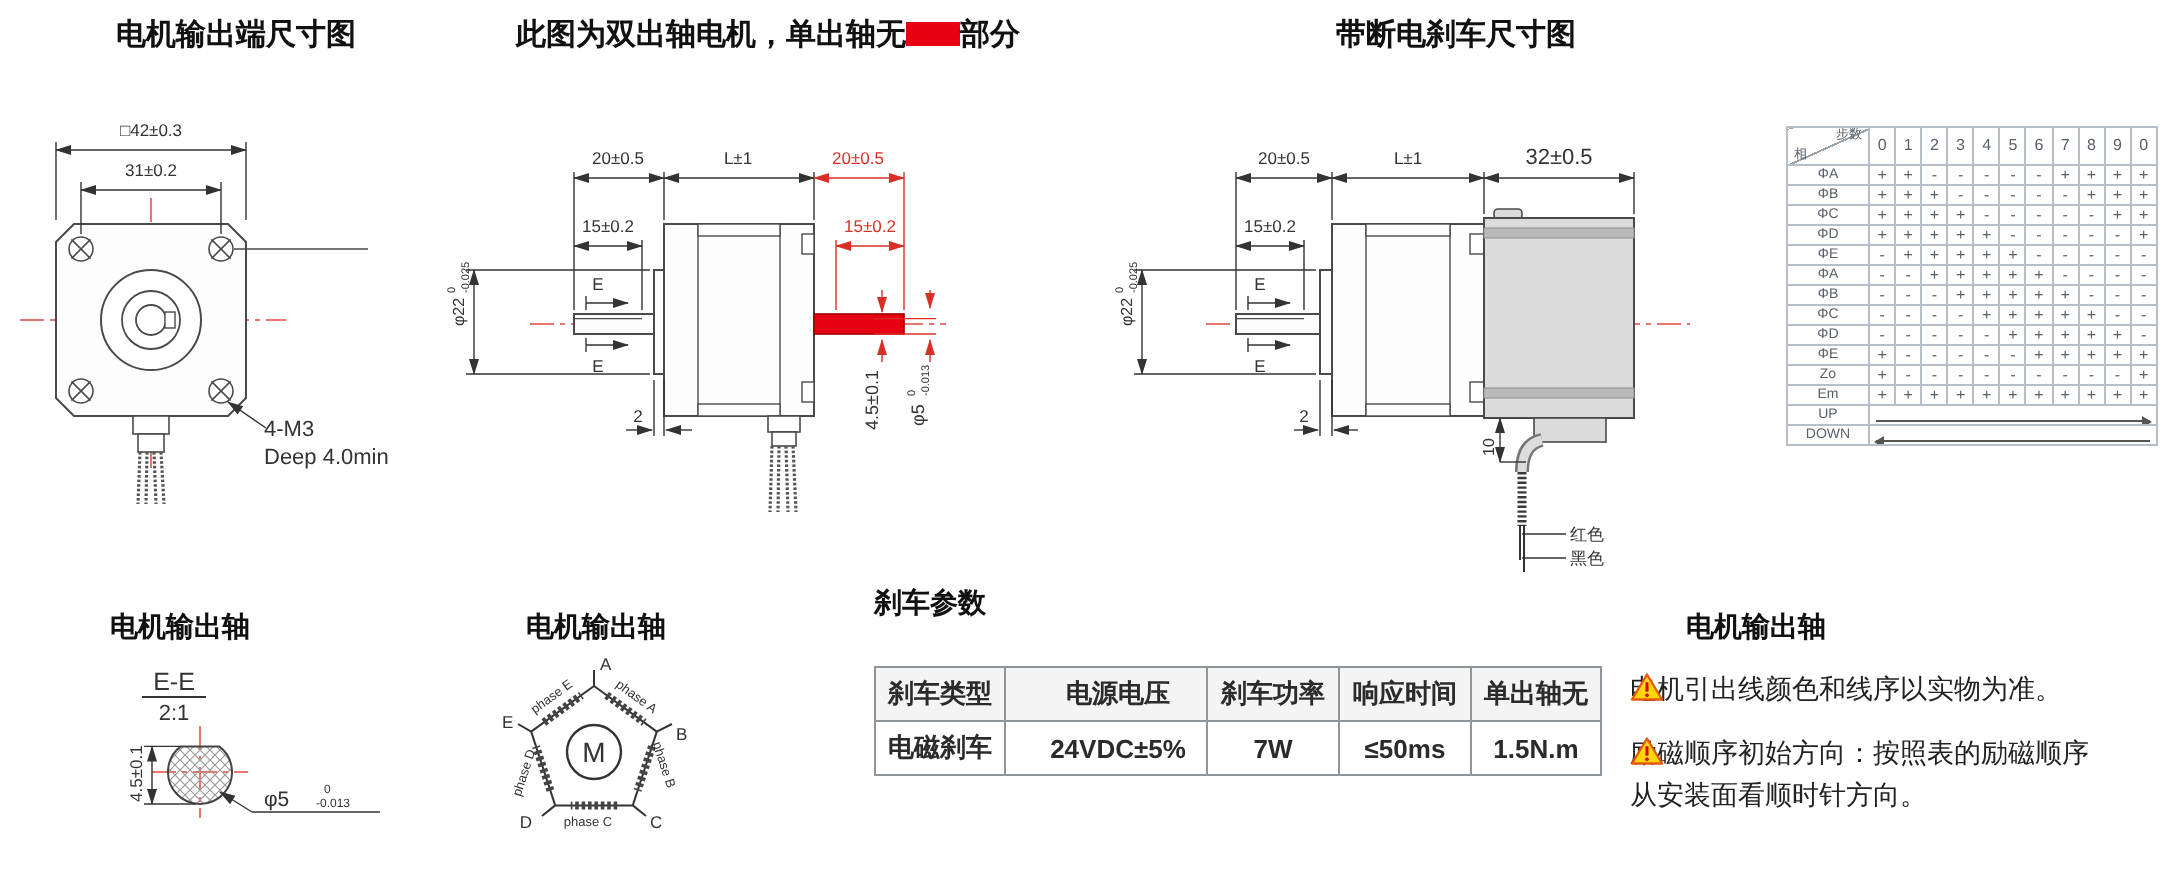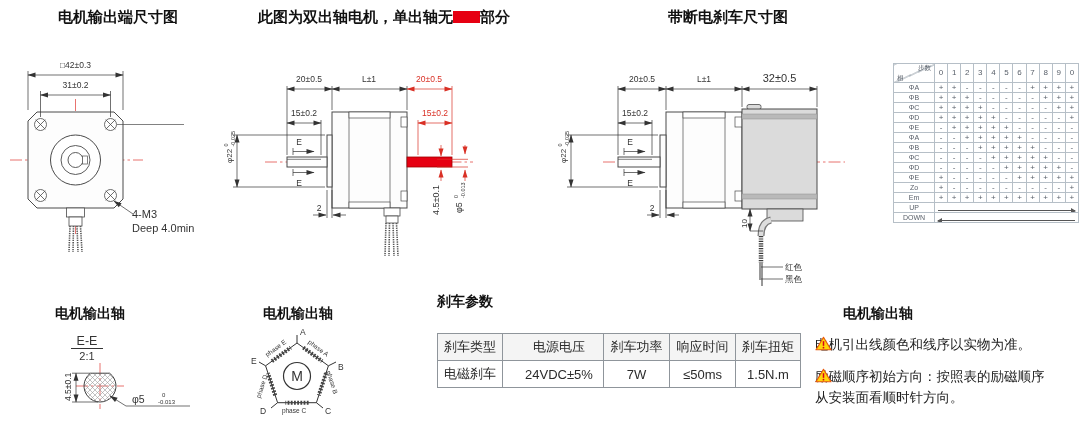--- a/index.html
+++ b/index.html
@@ -28,21 +28,21 @@
   .dtop{position:absolute;top:1px;right:3px;font-size:6.5px;}
   .dbot{position:absolute;bottom:1px;left:3px;font-size:6.5px;}
   .arr{position:relative;height:1px;background:#555;margin:0 3px;top:3px;}
   .arr.r::after{content:'';position:absolute;right:-1px;top:-2.5px;width:0;height:0;
         border-left:5px solid #555;border-top:3px solid transparent;border-bottom:3px solid transparent;}
   .arr.l::after{content:'';position:absolute;left:-1px;top:-2.5px;width:0;height:0;
         border-right:5px solid #555;border-top:3px solid transparent;border-bottom:3px solid transparent;}
   
   .bp{position:absolute;left:437px;top:333px;border-collapse:collapse;}
   .bp th,.bp td{border:1px solid #8f959b;font-size:13px;color:#2b2b2b;text-align:center;
-        height:26px;padding:0 4px;font-weight:400;white-space:nowrap;}
+        height:26px;padding:0 4px;font-weight:700;white-space:nowrap;}
   .bp th{background:#f4f4f4;}
   .bp th:nth-child(1),.bp td:nth-child(1){width:56px;}
   .bp th:nth-child(2),.bp td:nth-child(2){width:80px;padding-left:16px;}
   .bp th:nth-child(3),.bp td:nth-child(3){width:57px;}
   .bp th:nth-child(4),.bp td:nth-child(4){width:57px;}
   .bp th:nth-child(5),.bp td:nth-child(5){width:56px;}
   
   .tip{position:absolute;display:flex;gap:6px;font-size:13.5px;color:#222;line-height:21px;}
   .tip .txt{white-space:pre-line;}
   .warn{flex:0 0 auto;margin-top:2px;}
@@ -609,21 +609,21 @@
   </svg>
 
   <div class="subtitle" style="left:437px;top:293px;">刹车参数</div>
   <table class="bp">
     <thead>
         <tr>
           <th>刹车类型</th>
           <th>电源电压</th>
           <th>刹车功率</th>
           <th>响应时间</th>
-          <th>刹车扭矩</th>
+          <th>单出轴无</th>
         </tr>
       </thead>
     <tbody>
         <tr>
           <td>电磁刹车</td>
           <td>24VDC±5%</td>
           <td>7W</td>
           <td>≤50ms</td>
           <td>1.5N.m</td>
         </tr>

